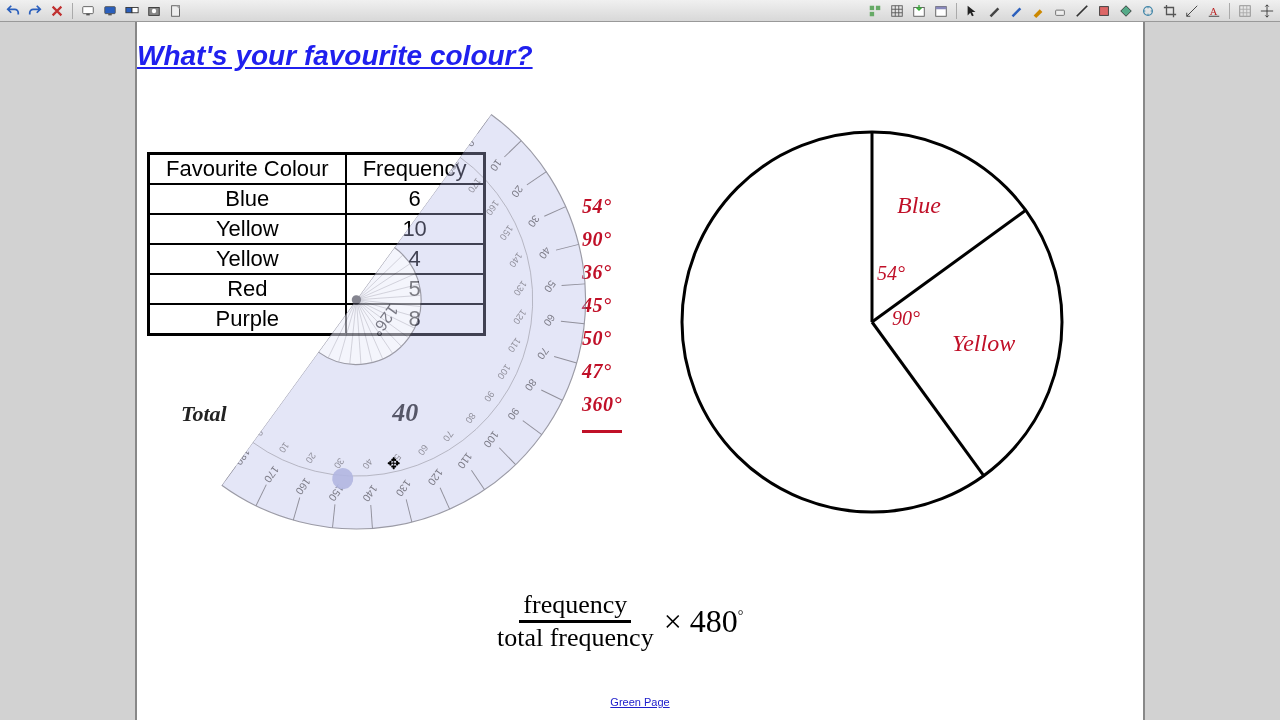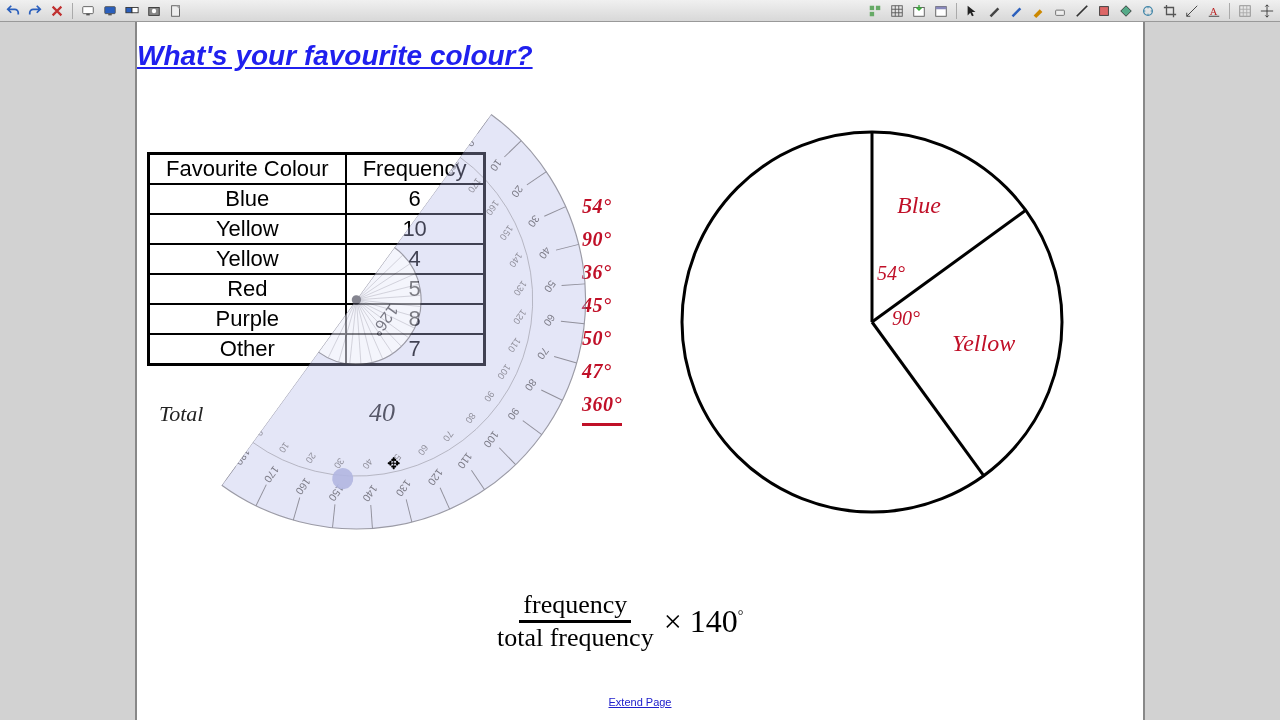--- a/index.html
+++ b/index.html
@@ -76,28 +76,29 @@
   .tbl th { font-weight: normal; font-size: 22px; }
   .hand-col {
     position: absolute;
     left: 445px;
     font-family: cursive;
     color: #c01028;
     font-size: 20px;
     line-height: 33px;
   }
   .hand-col div { font-style: italic; font-weight: bold; letter-spacing: 0.5px; }
-  .hand-col .uline2 { border-bottom: 3px solid #c01028; display: inline-block; padding-bottom: 2px; }
+  .hand-col .uline2 { border-bottom: 3px solid #c01028; display: inline-block; padding-bottom: 9px; }
   .hand-total {
     position: absolute;
-    left: 22px; top: 376px;
+    left: 44px; top: 376px;
     font-family: cursive;
     color: #222;
     font-size: 22px;
     font-style: italic;
+    font-weight: bold;
   }
   
   .pie {
     position: absolute;
     left: 535px; top: 100px;
     width: 400px; height: 400px;
   }
   .pie-label {
     position: absolute;
     font-family: cursive;
@@ -321,24 +322,20 @@
             <td>Yellow</td>
             <td>4</td>
           </tr>
       <tr>
             <td>Red</td>
             <td>5</td>
           </tr>
       <tr>
             <td>Purple</td>
             <td>8</td>
-          </tr>
-      <tr>
-            <td>Other</td>
-            <td>7</td>
           </tr>
     </tbody>
       </table>
 
     <div class="hand-col" style="top:168px">
       <div>54°</div>
       <div>90°</div>
       <div>36°</div>
       <div>45°</div>
       <div>50°</div>
@@ -463,19 +460,19 @@
     <div class="pie-label" style="left:740px;top:240px;font-size:20px">54°</div>
     <div class="pie-label" style="left:755px;top:285px;font-size:20px">90°</div>
     <div class="pie-label" style="left:815px;top:308px">Yellow</div>
 
     <div class="formula">
       <span class="frac">
         <span class="num">frequency</span>
         <span>total frequency</span>
       </span>
       <span style="font-size:32px">
-        <span>× 140</span><span class="deg">°</span>
+        <span>× 480</span><span class="deg">°</span>
       </span>
     </div>
 
-    <div class="extend">Extend Page</div>
+    <div class="extend">Green Page</div>
   </div>
 </div>
 
 </body></html>

